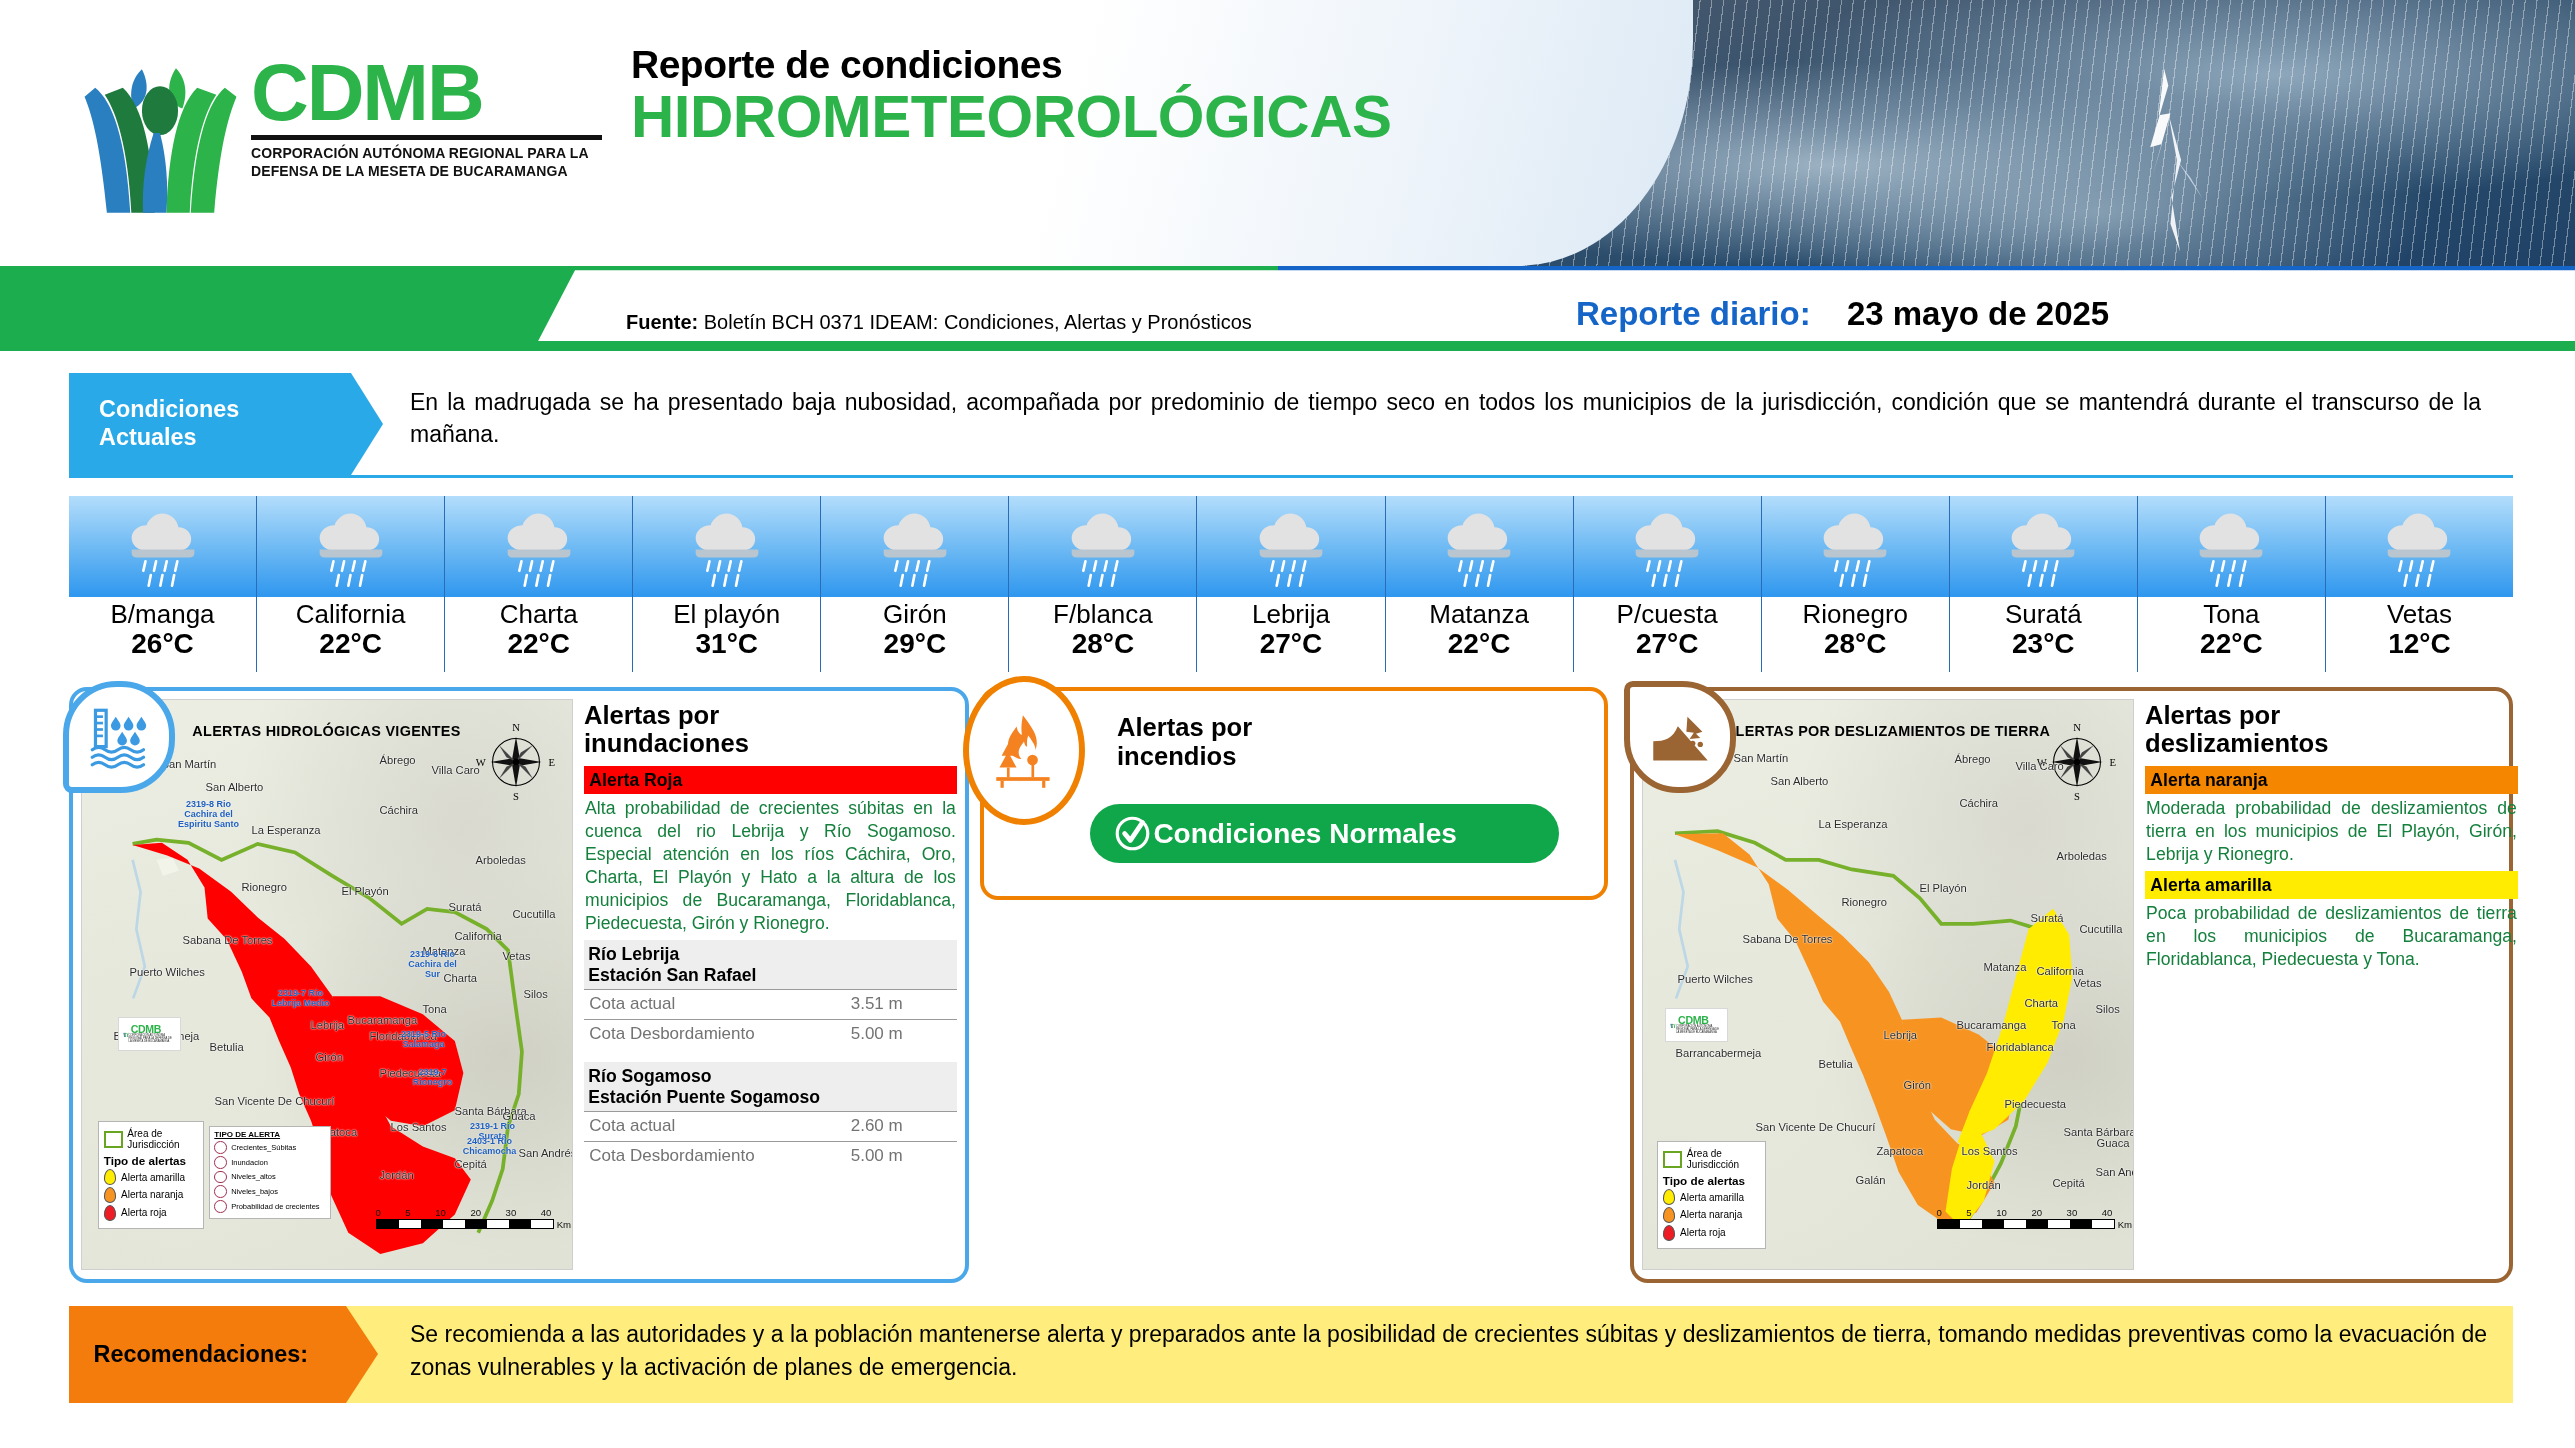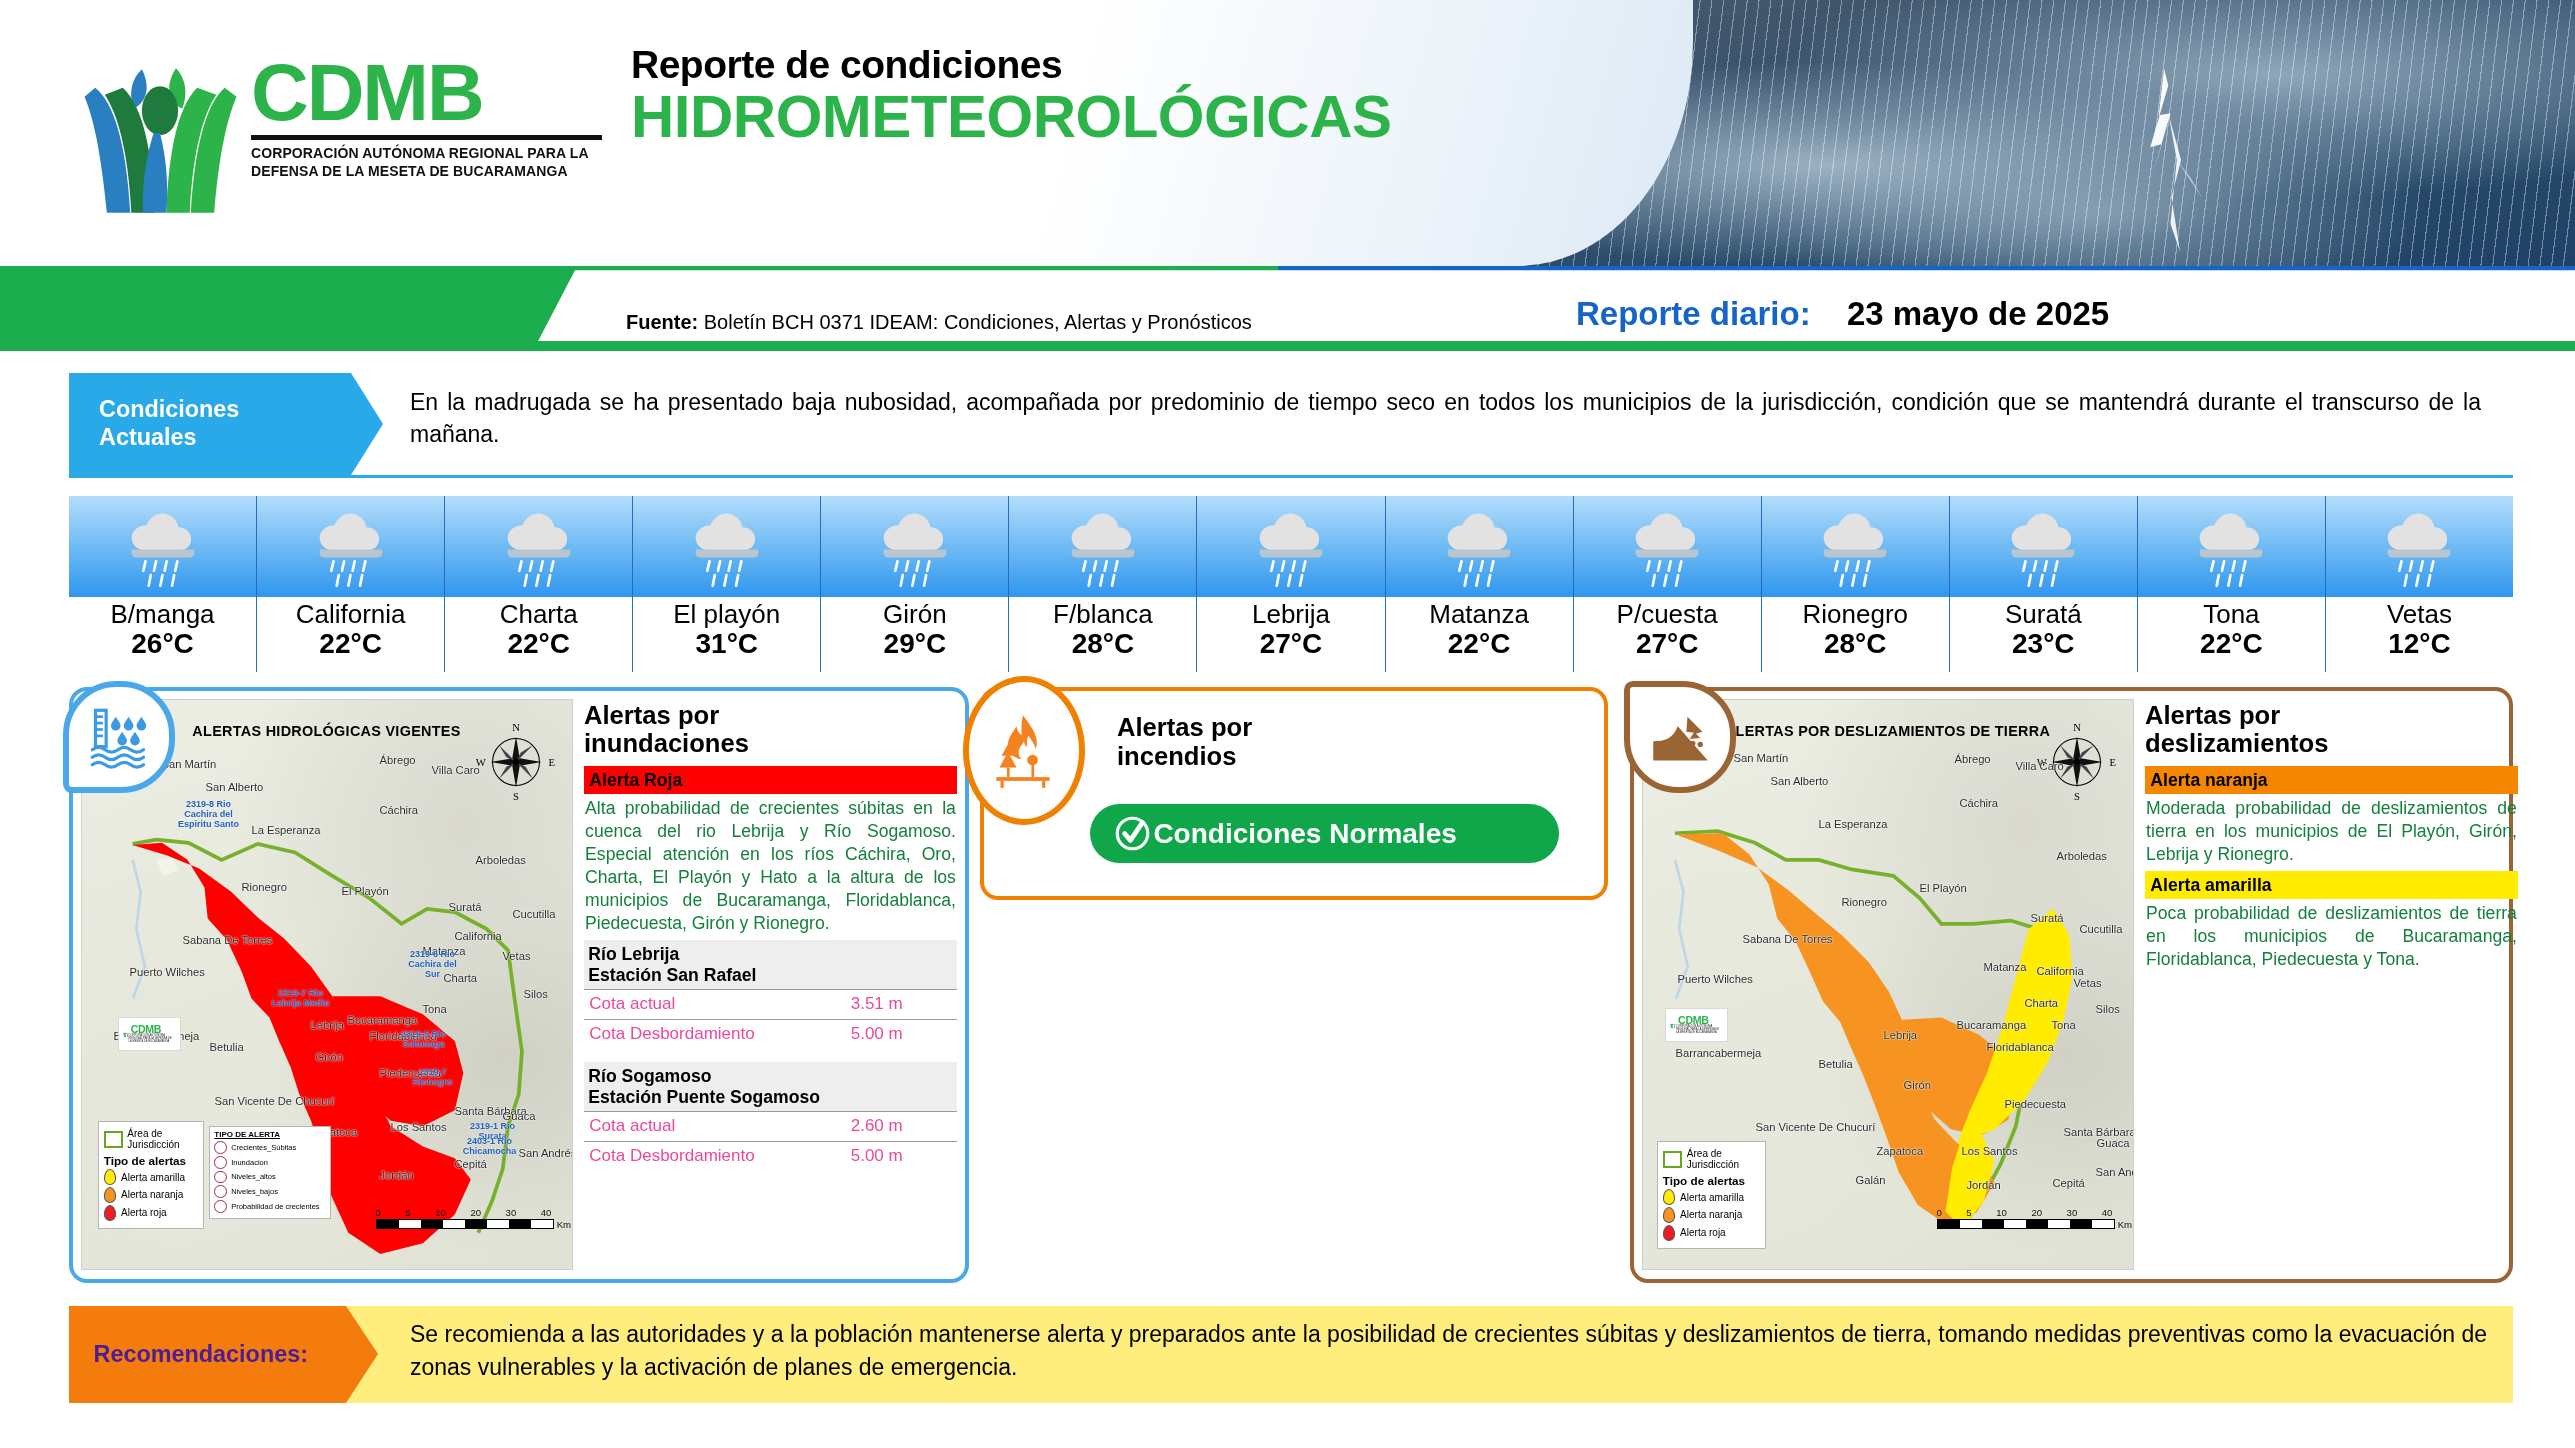--- a/index.html
+++ b/index.html
@@ -118,36 +118,36 @@
   .side{position:absolute;top:9.6px;width:373px;}
   .side-flood{left:511px;}
   .side-slide{left:511px;}
   .side-title{font-size:25.6px;font-weight:bold;color:#000;line-height:1.12;margin-bottom:8.5px;}
   .alert-bar{font-size:17.6px;font-weight:bold;color:#000;padding:3.2px 5.3px;box-sizing:border-box;}
   .alert-red{background:#ff0000;}
   .alert-body{font-size:17.6px;line-height:1.3;text-align:justify;color:#15803d;padding:3.7px 1.1px 5.3px 1.1px;}
 
   .river-head{background:#eeeeee;font-size:17.6px;font-weight:bold;line-height:1.18;padding:4.3px 4.3px 3.2px 4.3px;
         box-sizing:border-box;}
-  .river-row{display:flex;justify-content:space-between;font-size:17px;color:#ec4899;
+  .river-row{display:flex;justify-content:space-between;font-size:17px;color:#737373;
         border-top:1.1px solid #9a9a9a;padding:4.3px 5.3px;box-sizing:border-box;}
   .river-row .v{min-width:101px;text-align:left;}
   .river-gap{height:14px;}
 
   .fire-title{position:absolute;left:133px;top:22.4px;font-size:25.6px;font-weight:bold;line-height:1.12;color:#000;}
   .fire-status{position:absolute;left:106px;top:113px;width:469px;height:59px;background:#10a64a;
         border-radius:31px;display:flex;align-items:center;padding-left:23.4px;box-sizing:border-box;}
   .fire-status span{font-size:28px;font-weight:bold;color:#fff;margin-left:1px;}
 
   
   .recs{position:absolute;left:69px;top:1306px;width:2444px;height:97px;background:#ffee7d;}
   .recs-tag{position:absolute;left:0;top:0;width:314px;height:97px;background:#f47c0c;
         clip-path:polygon(0 0,277px 0,309px 48px,277px 97px,0 97px);
         display:flex;align-items:center;padding-left:24.5px;box-sizing:border-box;
-        color:#4c1d95;font-size:23.4px;font-weight:bold;}
+        color:#000000;font-size:23.4px;font-weight:bold;}
   .recs-text{position:absolute;left:341px;top:11.7px;width:2077px;font-size:23px;line-height:1.45;
         text-align:justify;color:#000;}
 </style>
 </head>
 <body>
 
 <div class="header">
   <div class="header-photo">
     <svg class="lightning" viewBox="0 0 220 360">
       <path d="M96 8 L86 96 L108 92 L74 210 L92 150 L70 156 L104 40 Z" fill="#ffffff" opacity=".95"></path>

